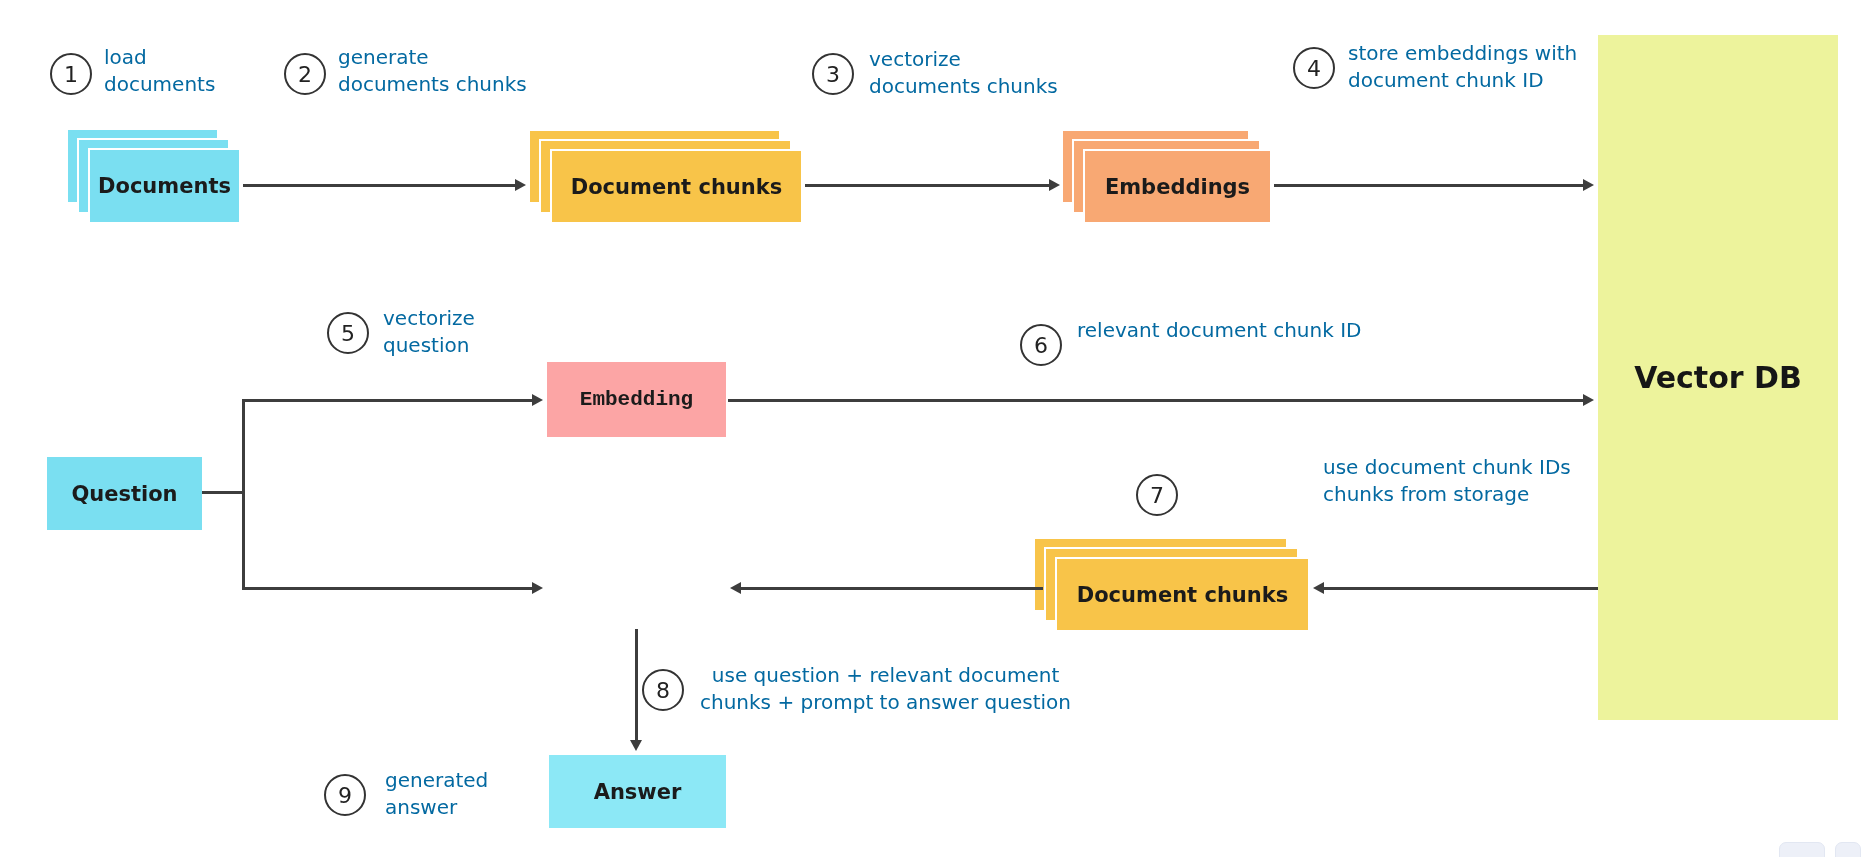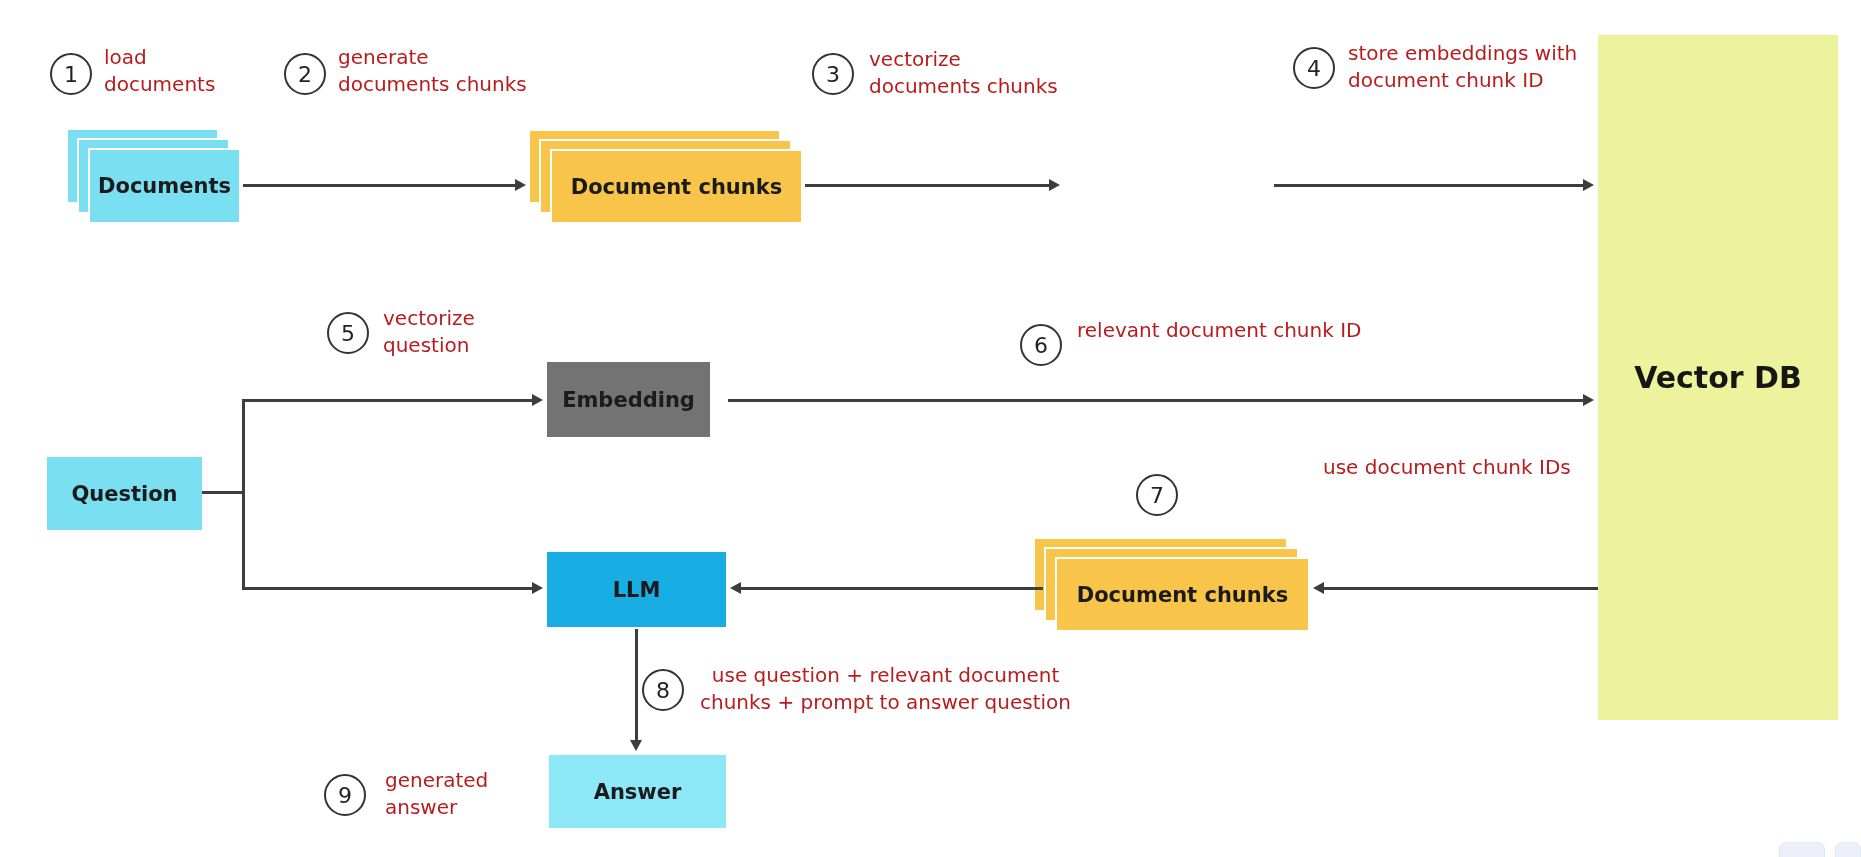--- a/index.html
+++ b/index.html
@@ -14,21 +14,21 @@
   *{box-sizing:border-box;}
 
   
   .circle{
     position:absolute;width:42px;height:42px;border-radius:50%;
     border:2.5px solid #333;background:#fff;
     display:flex;align-items:center;justify-content:center;
     font-size:22px;color:#222;
   }
   .step-text{
-    position:absolute;font-size:20px;line-height:27px;color:#b91c1c;
+    position:absolute;font-size:20px;line-height:27px;color:#0369a1;
     white-space:nowrap;
   }
 
   
   .node{
     position:absolute;display:flex;align-items:center;justify-content:center;
     font-weight:bold;font-size:21px;color:#1b1b1b;
   }
 
   
@@ -110,20 +110,21 @@
   </div>
 
   <div class="circle" style="left:1020px;top:324px;">6</div>
   <div class="step-text" style="left:1077px;top:317px;">
     <div>relevant document chunk ID</div>
   </div>
 
   <div class="circle" style="left:1136px;top:474px;">7</div>
   <div class="step-text" style="left:1323px;top:454px;">
     <div>use document chunk IDs</div>
+    <div>chunks from storage</div>
   </div>
 
   <div class="circle" style="left:642px;top:669px;">8</div>
   <div class="step-text" style="left:700px;top:662px;text-align:center;">
     <div>use question + relevant document</div>
     <div>chunks + prompt to answer question</div>
   </div>
 
   <div class="circle" style="left:324px;top:774px;">9</div>
   <div class="step-text" style="left:385px;top:767px;">
@@ -137,30 +138,34 @@
     <div class="layer l1" style="background: rgb(122, 223, 241);"></div>
     <div class="face" style="background: rgb(122, 223, 241);">Documents</div>
   </div>
 
   <div class="stack" style="left:550px;top:149px;width:253px;height:75px;">
     <div class="layer l2" style="background: rgb(248, 196, 73);"></div>
     <div class="layer l1" style="background: rgb(248, 196, 73);"></div>
     <div class="face" style="background: rgb(248, 196, 73);">Document chunks</div>
   </div>
 
+  <div class="stack" style="left:1083px;top:149px;width:189px;height:75px;">
+    <div class="layer l2" style="background: rgb(248, 168, 115);"></div>
+    <div class="layer l1" style="background: rgb(248, 168, 115);"></div>
+    <div class="face" style="background: rgb(248, 168, 115);">Embeddings</div>
+  </div>
 
   <div class="vectordb" style="left: 1598px; top: 35px; width: 240px; height: 685px; background: rgb(237, 243, 156);">
     <span>Vector DB</span>
   </div>
 
   <div class="node" style="left: 47px; top: 457px; width: 155px; height: 73px; background: rgb(122, 223, 241);">Question</div>
 
-  <div class="node" style="left: 547px; top: 362px; width: 163px; height: 75px; background: #737373;">Embedding</div>
+  <div class="node" style="left: 547px; top: 362px; width: 179px; height: 75px; background: #fca5a5; font-family: Liberation Mono, monospace;">Embedding</div>
 
-  <div class="node" style="left: 547px; top: 552px; width: 179px; height: 75px; background: rgb(24, 173, 227);">LLM</div>
 
   <div class="stack" style="left:1055px;top:557px;width:255px;height:75px;">
     <div class="layer l2" style="background: rgb(248, 196, 73);"></div>
     <div class="layer l1" style="background: rgb(248, 196, 73);"></div>
     <div class="face" style="background: rgb(248, 196, 73);">Document chunks</div>
   </div>
 
   <div class="node" style="left: 549px; top: 755px; width: 177px; height: 73px; background: rgb(140, 232, 246);">Answer</div>
 
   <div class="arr h head-r" style="left:243px;top:183.5px;width:274px;"></div>

